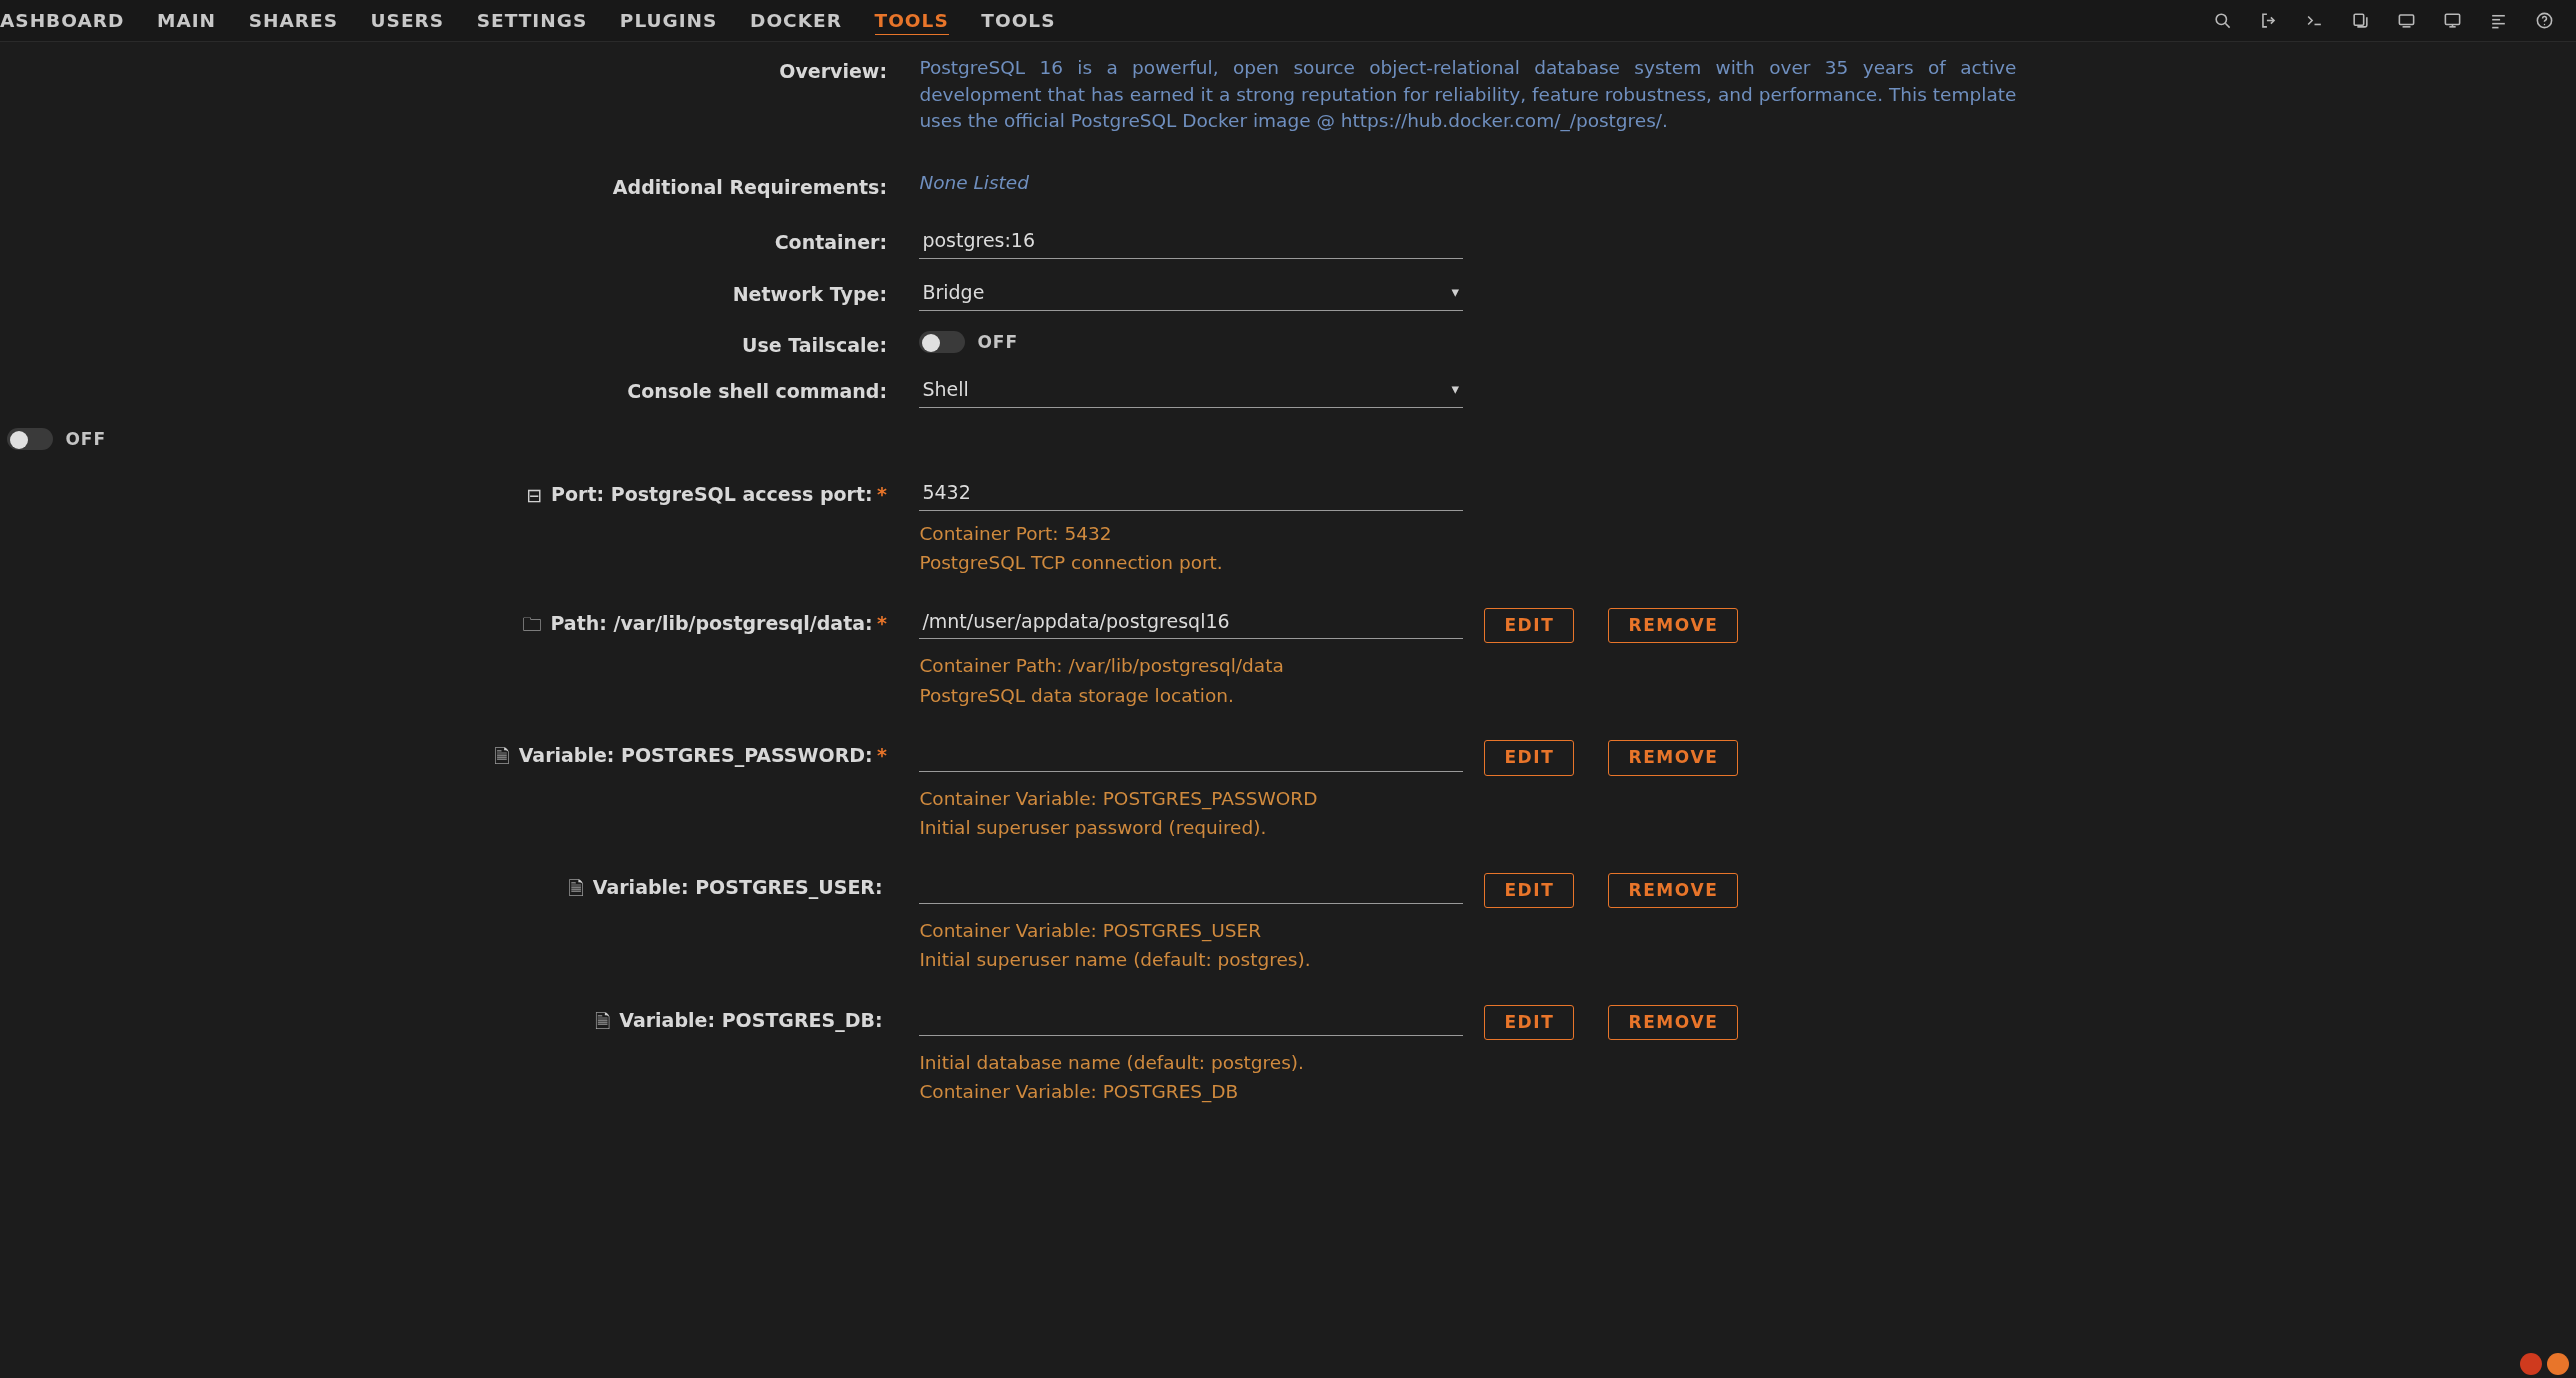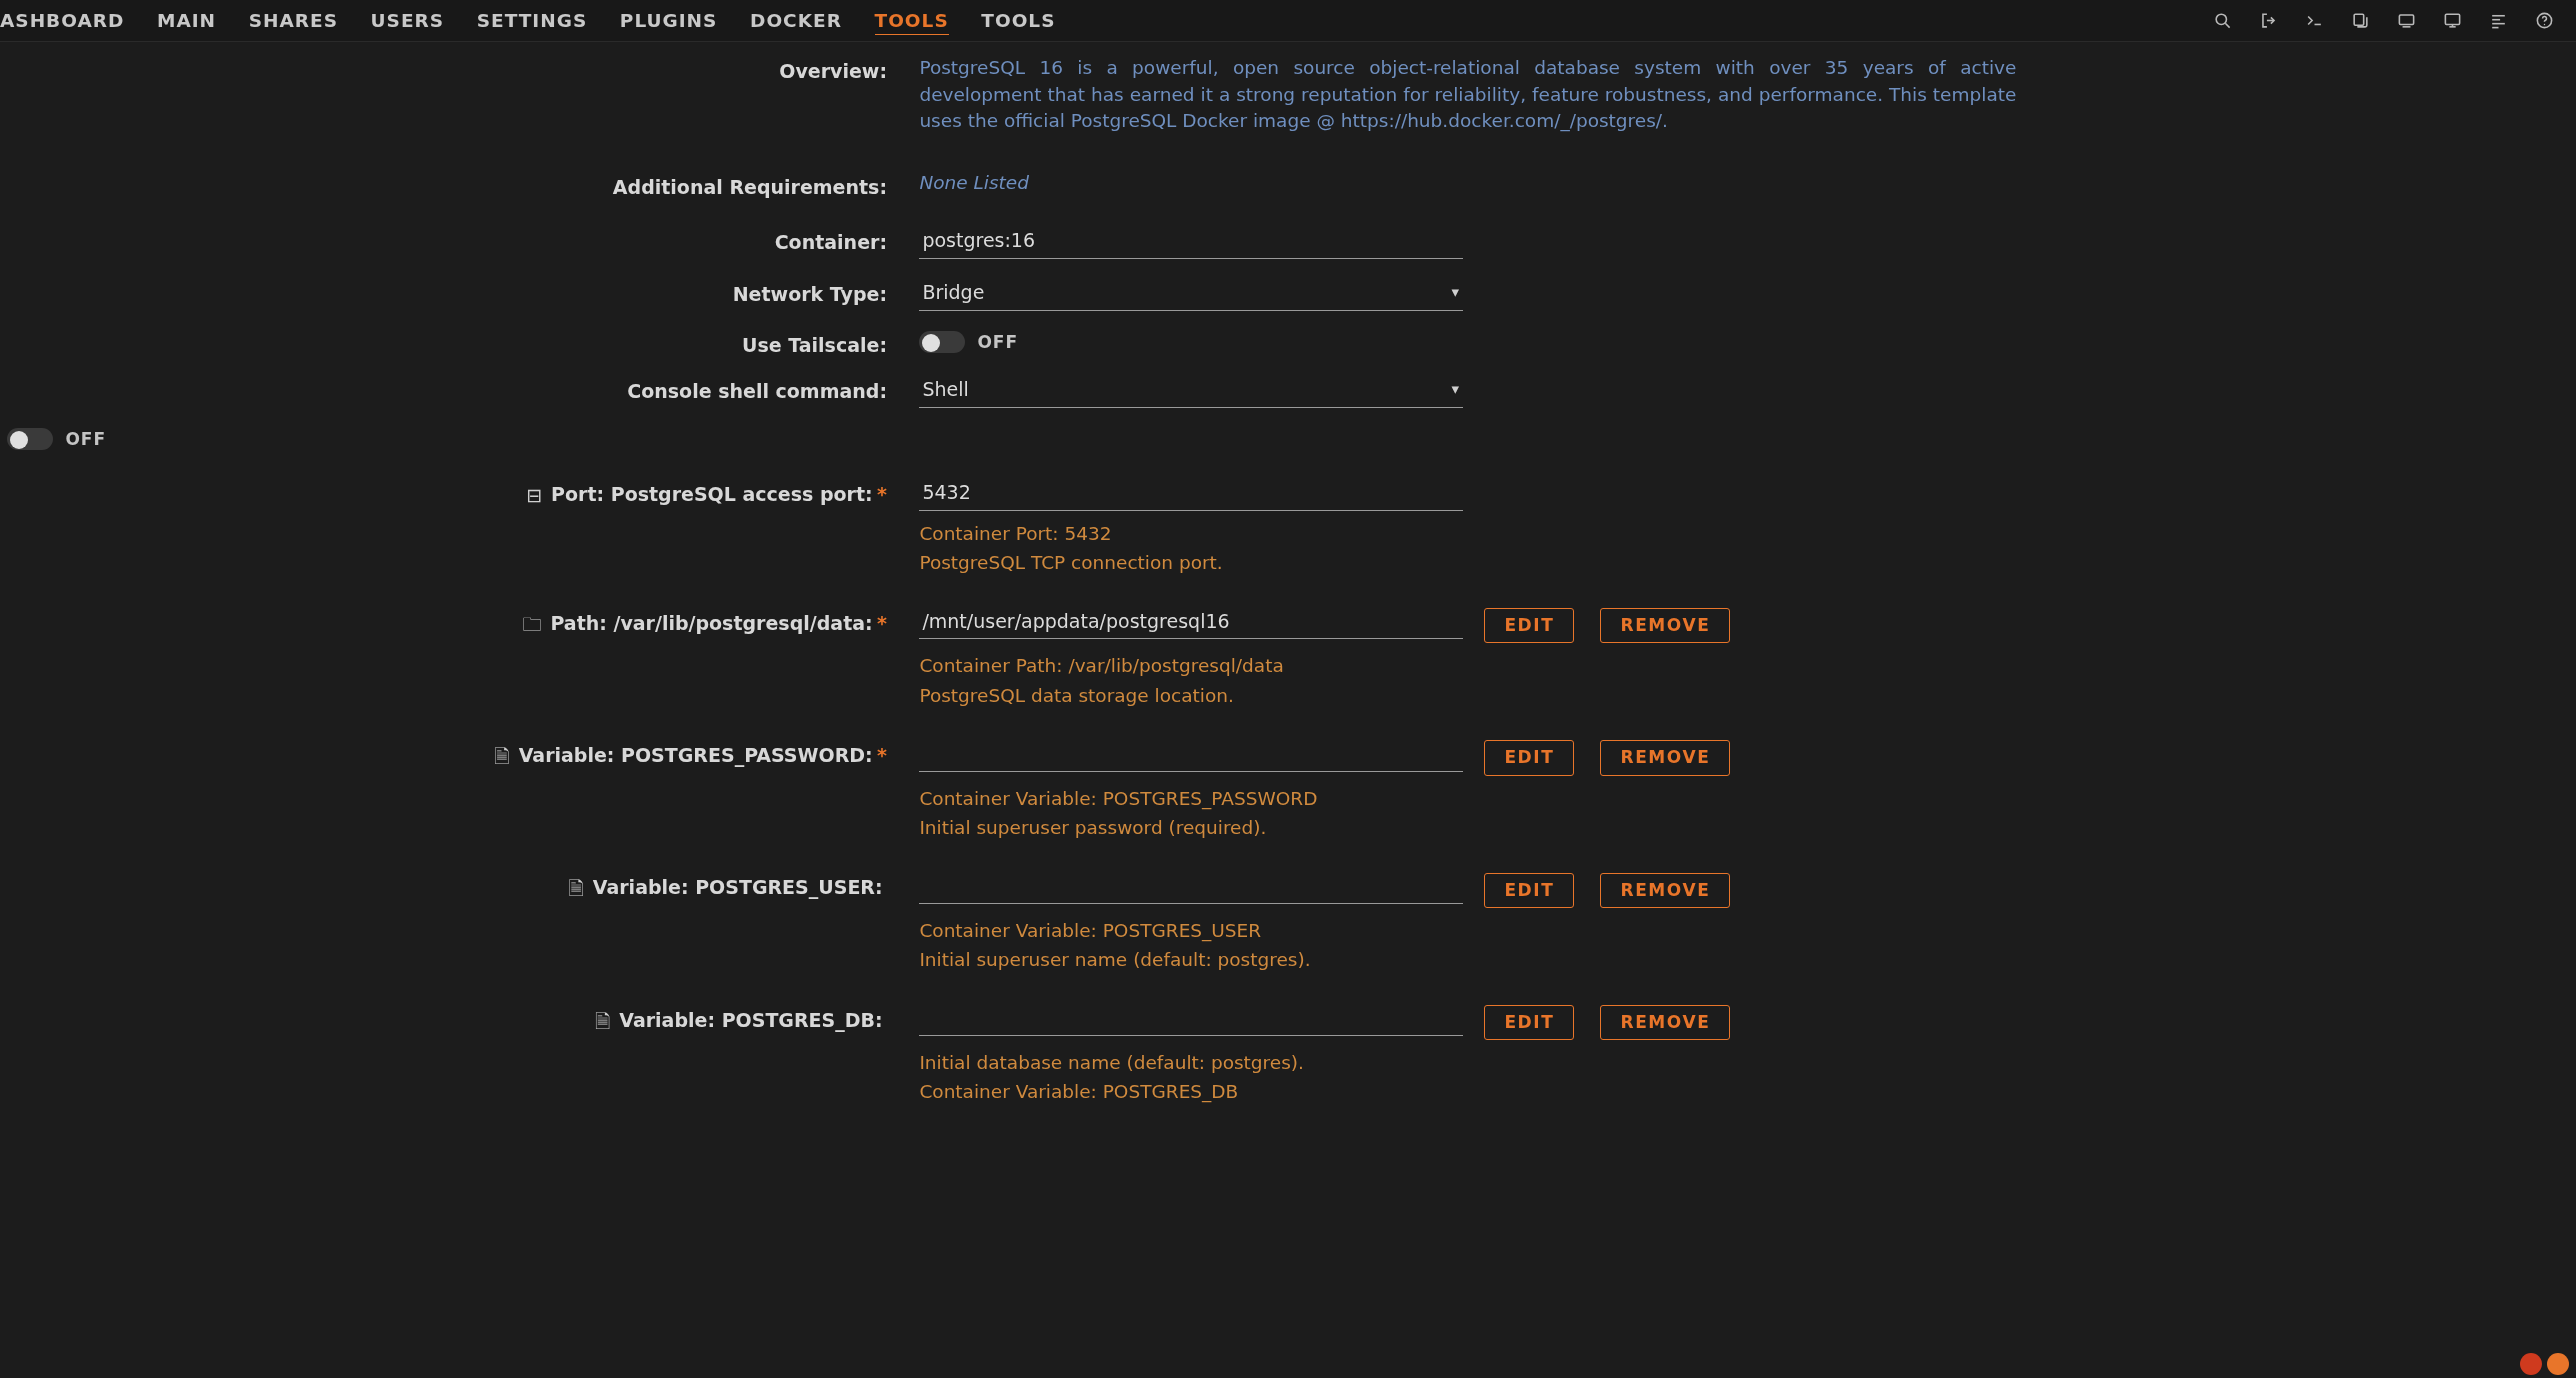--- a/index.html
+++ b/index.html
@@ -171,21 +171,21 @@
   .hint {
     color: #d08a3e;
     font-size: 18.5px;
     margin-top: 9px;
     line-height: 1.5;
   }
   .hint div { margin-bottom: 1.5px; }
 
   .btnrow {
     display: flex;
-    gap: 26px;
+    gap: 34px;
     margin-left: 21px;
     padding-top: 1.5px;
   }
   .obtn {
     border: 1.5px solid #e8752a;
     color: #e8752a;
     background: transparent;
     font-family: inherit;
     font-size: 17px;
     font-weight: 700;

